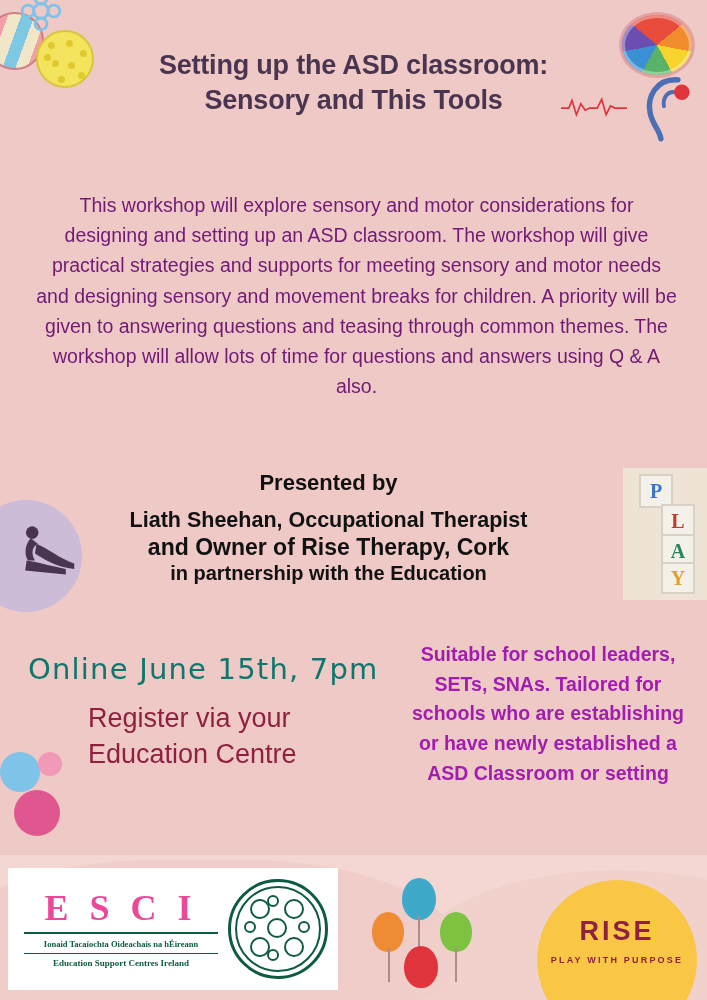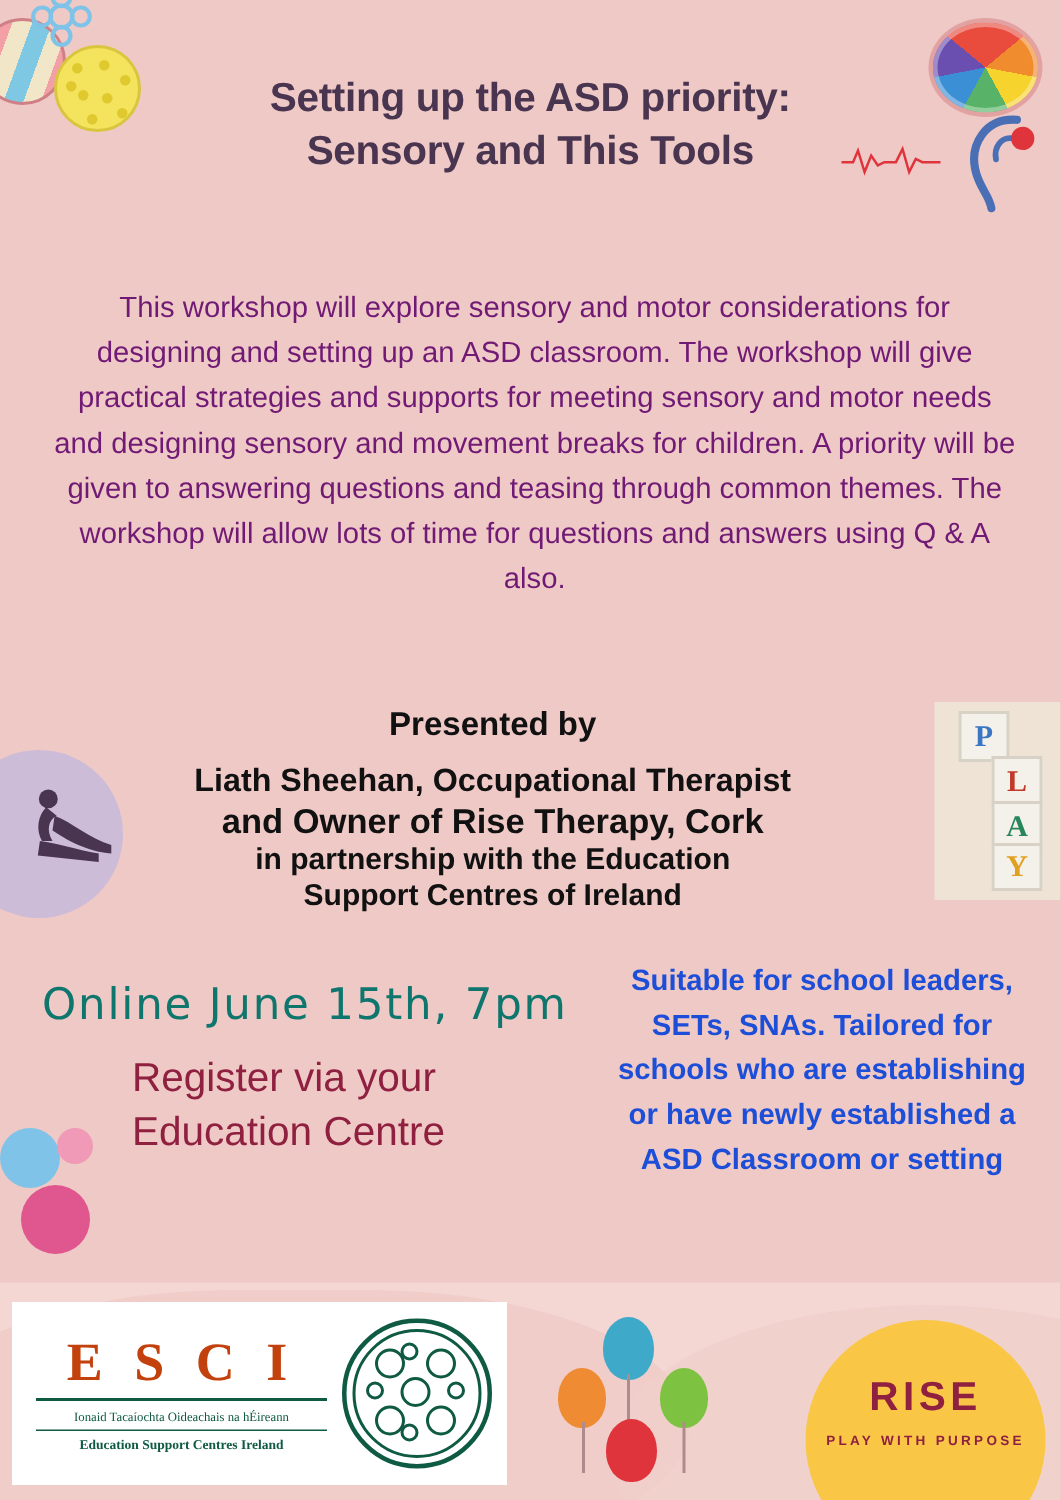--- a/index.html
+++ b/index.html
@@ -70,21 +70,21 @@
     font-size: 27px;
     line-height: 1.35;
     width: 300px;
   }
 
   
   .audience {
     position: absolute;
     top: 640px; left: 400px; width: 296px;
     text-align: center;
-    color: #1d4ed8;
+    color: #a21caf;
     font-weight: bold;
     font-size: 19.5px;
     line-height: 1.52;
   }
 
   
   .bottom-band {
     position: absolute;
     left: 0; bottom: 0; width: 707px; height: 145px;
     background: #f4d6d2;
@@ -109,29 +109,29 @@
   
   .esci {
     position: absolute;
     left: 8px; bottom: 10px;
     width: 330px; height: 122px;
     background: #ffffff;
     display: flex; align-items: center;
   }
   .esci-text { padding-left: 12px; width: 214px; text-align: center; }
   .esci-word {
-    color: #c2410c;
+    color: #ec4899;
     font-family: "Liberation Serif", serif;
     font-weight: bold;
     font-size: 36px;
     letter-spacing: 6px;
     line-height: 1;
   }
   .esci-rule { height: 2px; background: #0e5a43; margin: 6px 4px 5px 4px; }
-  .esci-sub1 { color: #0e5a43; font-size: 8.5px; font-weight: normal; font-family: "Liberation Serif", serif; text-align: center; }
+  .esci-sub1 { color: #0e5a43; font-size: 8.5px; font-weight: bold; font-family: "Liberation Serif", serif; text-align: center; }
   .esci-rule2 { height: 1.5px; background: #0e5a43; margin: 4px 4px; }
   .esci-sub2 { color: #0e5a43; font-size: 9px; font-weight: bold; font-family: "Liberation Serif", serif; }
   .esci-seal {
     width: 100px; height: 100px; margin-left: 6px;
     position: relative;
   }
   .esci-seal .ring {
     position: absolute; inset: 0;
     border: 3px solid #0e5a43; border-radius: 50%;
   }
@@ -247,21 +247,21 @@
   <svg class="deco ear" viewBox="0 0 80 90">
     <path d="M58 10 C30 8 18 32 22 52 C25 68 34 74 36 86" fill="none" stroke="#4a6fb5" stroke-width="7" stroke-linecap="round"></path>
     <path d="M55 26 C44 24 38 34 40 44" fill="none" stroke="#4a6fb5" stroke-width="5" stroke-linecap="round"></path>
     <circle cx="63" cy="26" r="10" fill="#e0343c"></circle>
   </svg>
   <svg class="deco" style="right:78px;top:96px;width:70px;height:22px" viewBox="0 0 120 40">
     <polyline points="0,22 14,22 20,8 28,34 36,14 44,26 52,22 66,22 74,6 82,34 90,18 98,22 120,22" fill="none" stroke="#e0343c" stroke-width="3"></polyline>
   </svg>
 
   <div class="title">
-    <div>Setting up the ASD priority:</div>
+    <div>Setting up the ASD classroom:</div>
     <div>Sensory and This Tools</div>
   </div>
 
   <div class="body-text">This workshop will explore sensory and motor considerations for designing and setting up an ASD classroom. The workshop will give practical strategies and supports for meeting sensory  and motor needs and designing sensory and movement breaks for children. A priority will be given to answering questions and teasing through common themes. The workshop will allow lots of time for questions and answers using Q &amp; A  also.</div>
 
   <div class="deco lavender-circle"></div>
   <svg class="deco" style="left:6px;top:520px;width:86px;height:70px" viewBox="0 0 120 100">
     <g fill="#4a3550">
       <circle cx="36" cy="18" r="9"></circle>
       <path d="M34 26 C26 34 24 48 30 58 L40 58 C34 48 36 38 44 34 Z"></path>
@@ -275,21 +275,20 @@
     <div style="position:absolute;left:38px;top:36px;width:34px;height:34px;background:#f4f1ea;border:2px solid #d8d2c6;display:flex;align-items:center;justify-content:center;color:#c0392b;font-weight:bold;font-size:20px;font-family:'Liberation Serif',serif;">L</div>
     <div style="position:absolute;left:38px;top:66px;width:34px;height:34px;background:#f4f1ea;border:2px solid #d8d2c6;display:flex;align-items:center;justify-content:center;color:#27865a;font-weight:bold;font-size:20px;font-family:'Liberation Serif',serif;">A</div>
     <div style="position:absolute;left:38px;top:94px;width:34px;height:32px;background:#f4f1ea;border:2px solid #d8d2c6;display:flex;align-items:center;justify-content:center;color:#e0a020;font-weight:bold;font-size:20px;font-family:'Liberation Serif',serif;">Y</div>
   </div>
 
   <div class="presenter">
     <div class="l1">Presented by</div>
     <div class="l2">Liath Sheehan, Occupational Therapist</div>
     <div class="l3">and Owner of Rise Therapy, Cork</div>
     <div class="l4">in partnership with the Education</div>
-    <div class="l5">Support Centres of Ireland</div>
   </div>
 
   <div class="date-line">Online June 15th, 7pm</div>
   <div class="register">
     <div>Register via your</div>
     <div>Education Centre</div>
   </div>
 
   <div class="audience">Suitable for school leaders, SETs, SNAs. Tailored for schools who are establishing or have newly established a ASD Classroom or setting</div>
 

